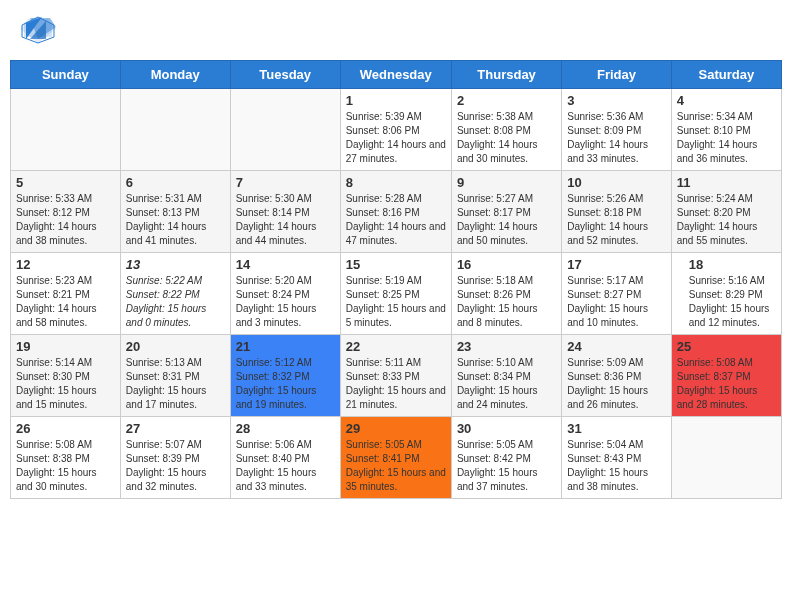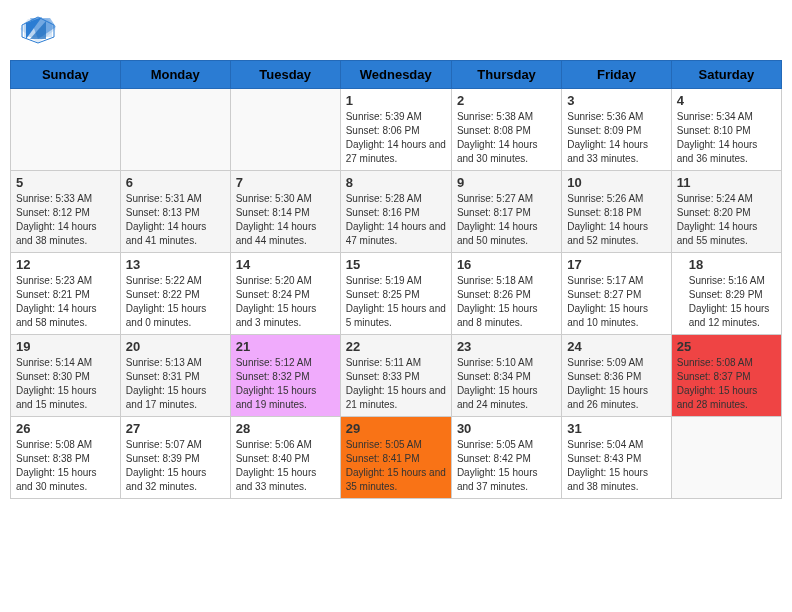--- a/index.html
+++ b/index.html
@@ -44,21 +44,21 @@
       font-size: 14px;
       color: #555;
     }
     .calendar {
       width: 100%;
       border-collapse: collapse;
       border: 1px solid #ccc;
     }
     .calendar th {
       background-color: #2b7cd3;
-      color: #000000;
+      color: #ffffff;
       text-align: center;
       padding: 6px 4px;
       font-size: 13px;
       border: 1px solid #2369b8;
     }
     .calendar td {
       vertical-align: top;
       border: 1px solid #ccc;
       padding: 4px 5px;
       width: 113px;
@@ -202,21 +202,21 @@
 Daylight: 14 hours and 55 minutes.</div>
         </td>
       </tr>
       <tr>
         <td style="background: rgb(255, 255, 255);">
           <span class="day-number">12</span>
           <div class="day-info">Sunrise: 5:23 AM
 Sunset: 8:21 PM
 Daylight: 14 hours and 58 minutes.</div>
         </td>
-        <td style="background: rgb(255, 255, 255);">
+        <td style="background: rgb(255, 255, 255); font-style: italic;">
           <span class="day-number">13</span>
           <div class="day-info">Sunrise: 5:22 AM
 Sunset: 8:22 PM
 Daylight: 15 hours and 0 minutes.</div>
         </td>
         <td style="background: rgb(255, 255, 255);">
           <span class="day-number">14</span>
           <div class="day-info">Sunrise: 5:20 AM
 Sunset: 8:24 PM
 Daylight: 15 hours and 3 minutes.</div>
@@ -252,21 +252,21 @@
           <div class="day-info">Sunrise: 5:14 AM
 Sunset: 8:30 PM
 Daylight: 15 hours and 15 minutes.</div>
         </td>
         <td style="background: rgb(245, 245, 245);">
           <span class="day-number">20</span>
           <div class="day-info">Sunrise: 5:13 AM
 Sunset: 8:31 PM
 Daylight: 15 hours and 17 minutes.</div>
         </td>
-        <td style="background: #f0abfc; margin-left: 24px;">
+        <td style="background: #3b82f6; margin-left: 24px;">
           <span class="day-number">21</span>
           <div class="day-info">Sunrise: 5:12 AM
 Sunset: 8:32 PM
 Daylight: 15 hours and 19 minutes.</div>
         </td>
         <td style="background: rgb(245, 245, 245);">
           <span class="day-number">22</span>
           <div class="day-info">Sunrise: 5:11 AM
 Sunset: 8:33 PM
 Daylight: 15 hours and 21 minutes.</div>

